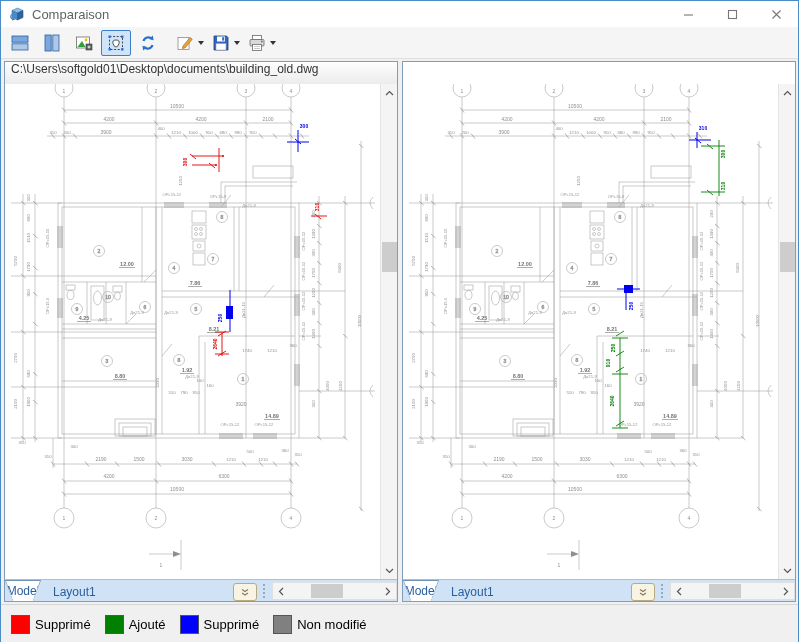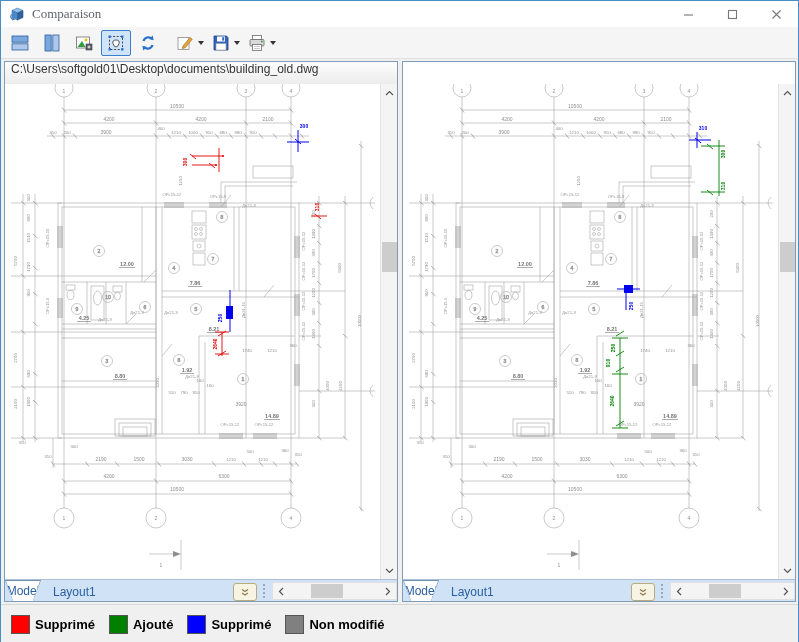--- a/index.html
+++ b/index.html
@@ -2,21 +2,21 @@
 <html><head>
 <meta charset="utf-8">
 <style>
   html,body{margin:0;padding:0;}
   body{width:799px;height:642px;overflow:hidden;font-family:"Liberation Sans",sans-serif;background:#f0f0f0;position:relative;}
   .window{position:absolute;inset:0;border:1px solid #4a8cc7;background:#f0f0f0;box-sizing:border-box;}
 
   
   .titlebar{position:absolute;left:0;top:0;right:0;height:26px;background:#ffffff;display:flex;align-items:center;}
   .app-icon{width:17px;height:17px;margin:0 6px 0 8px;flex:0 0 auto;}
-  .title-text{font-size:13px;color:#5f6368;font-family:Liberation Serif, serif;}
+  .title-text{font-size:13px;color:#5f6368;}
   .win-controls{margin-left:auto;display:flex;height:100%;}
   .win-btn{width:44px;height:100%;display:flex;align-items:center;justify-content:center;color:#777;}
   .win-btn svg{display:block;}
 
   
   .toolbar{position:absolute;left:0;top:26px;right:0;height:32px;background:#f5f5f5;border-bottom:1px solid #e0e0e0;display:flex;align-items:center;padding-left:4px;box-sizing:border-box;}
   .tb-btn{height:24px;min-width:24px;display:flex;align-items:center;justify-content:center;margin-right:2px;border:1px solid transparent;border-radius:2px;padding:0 2px;}
   .tb-btn.active{background:#cfe3f9;border-color:#3c7fd0;}
   .tb-btn .caret{width:0;height:0;border-left:3.5px solid transparent;border-right:3.5px solid transparent;border-top:4px solid #333;margin-left:4px;}
   .tb-gap{width:8px;}
@@ -42,21 +42,21 @@
   .tab.active{background:#6f93b5;clip-path:polygon(0 0,100% 0,calc(100% - 8px) 100%,8px 100%);padding:0 18px;}
   .tab.active .tab-inner{position:absolute;inset:1px 1px 0 1px;background:#fff;clip-path:polygon(0 0,100% 0,calc(100% - 7px) 100%,7px 100%);display:flex;align-items:center;justify-content:center;color:#2a5f9e;}
   .tab-menu-btn{width:22px;height:16px;margin:3px 2px 0 2px;background:#f8f4e3;border:1px solid #b9ab7e;border-radius:3px;display:flex;align-items:center;justify-content:center;}
   .hsep{width:5px;border-left:2px dotted #9aa7b5;height:14px;margin:4px 2px 0 4px;}
   .hscroll{flex:1;position:relative;background:#f4f4f4;margin-top:2px;height:18px;border:1px solid #e0e0e0;box-sizing:border-box;}
   .hscroll .harrow{position:absolute;top:0;width:16px;height:16px;display:flex;align-items:center;justify-content:center;color:#555;font-size:10px;}
   .hscroll .harrow.left{left:0;} .hscroll .harrow.right{right:0;}
   .hscroll .hthumb{position:absolute;top:1px;left:38px;width:32px;height:14px;background:#cdcdcd;}
 
   
-  .legend{position:absolute;left:0;right:0;top:603px;height:38px;background:#f0f0f0;border-top:1px solid #d7d7d7;display:flex;align-items:center;padding-left:10px;font-weight:bold;}
+  .legend{position:absolute;left:0;right:0;top:603px;height:38px;background:#f0f0f0;border-top:1px solid #d7d7d7;display:flex;align-items:center;padding-left:10px;}
   .legend-item{display:flex;align-items:center;margin-right:14px;}
   .legend-item svg{display:block;margin-right:5px;}
   .legend-label{font-size:13px;color:#000;}
 
   
   .gl{stroke:#9e9e9e;stroke-width:.55;fill:none;}
   .gw{stroke:#9e9e9e;stroke-width:.9;fill:none;}
   .tk{stroke:#949494;stroke-width:.7;fill:none;}
   .dt{font-family:"Liberation Sans",sans-serif;font-size:5px;fill:#8f8f8f;text-anchor:middle;}
   .dts{font-family:"Liberation Sans",sans-serif;font-size:4.3px;fill:#8f8f8f;text-anchor:middle;}

